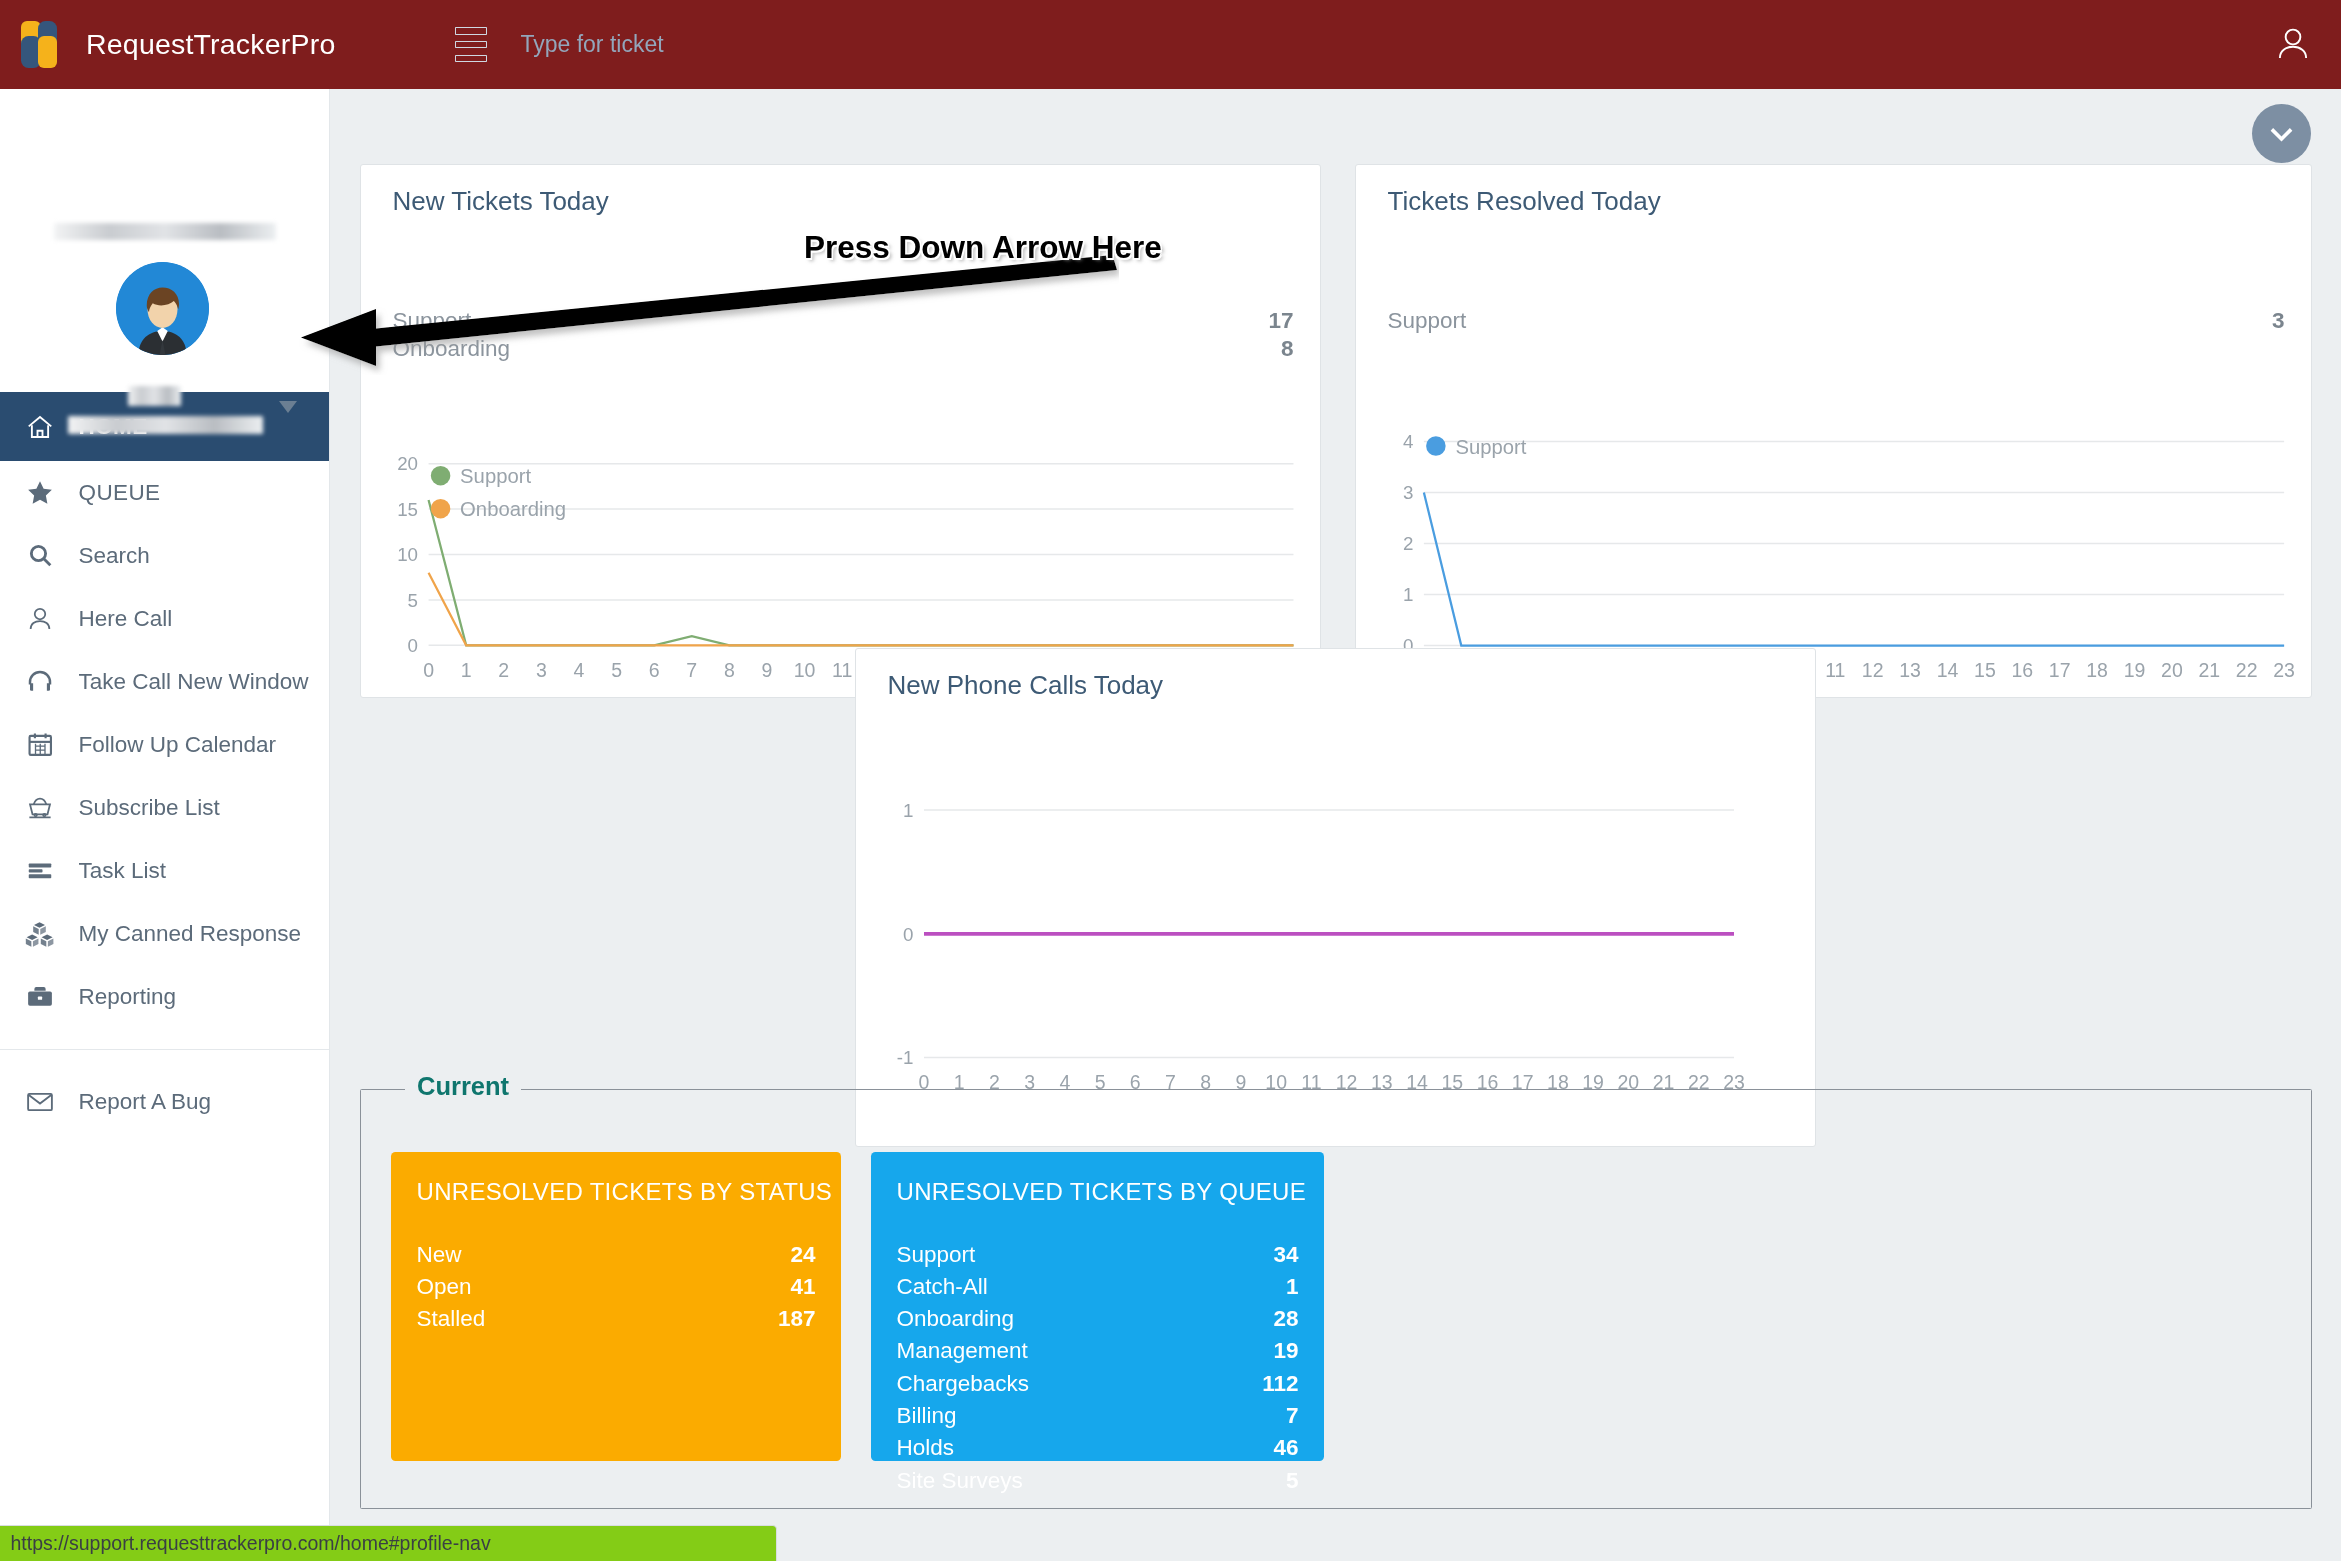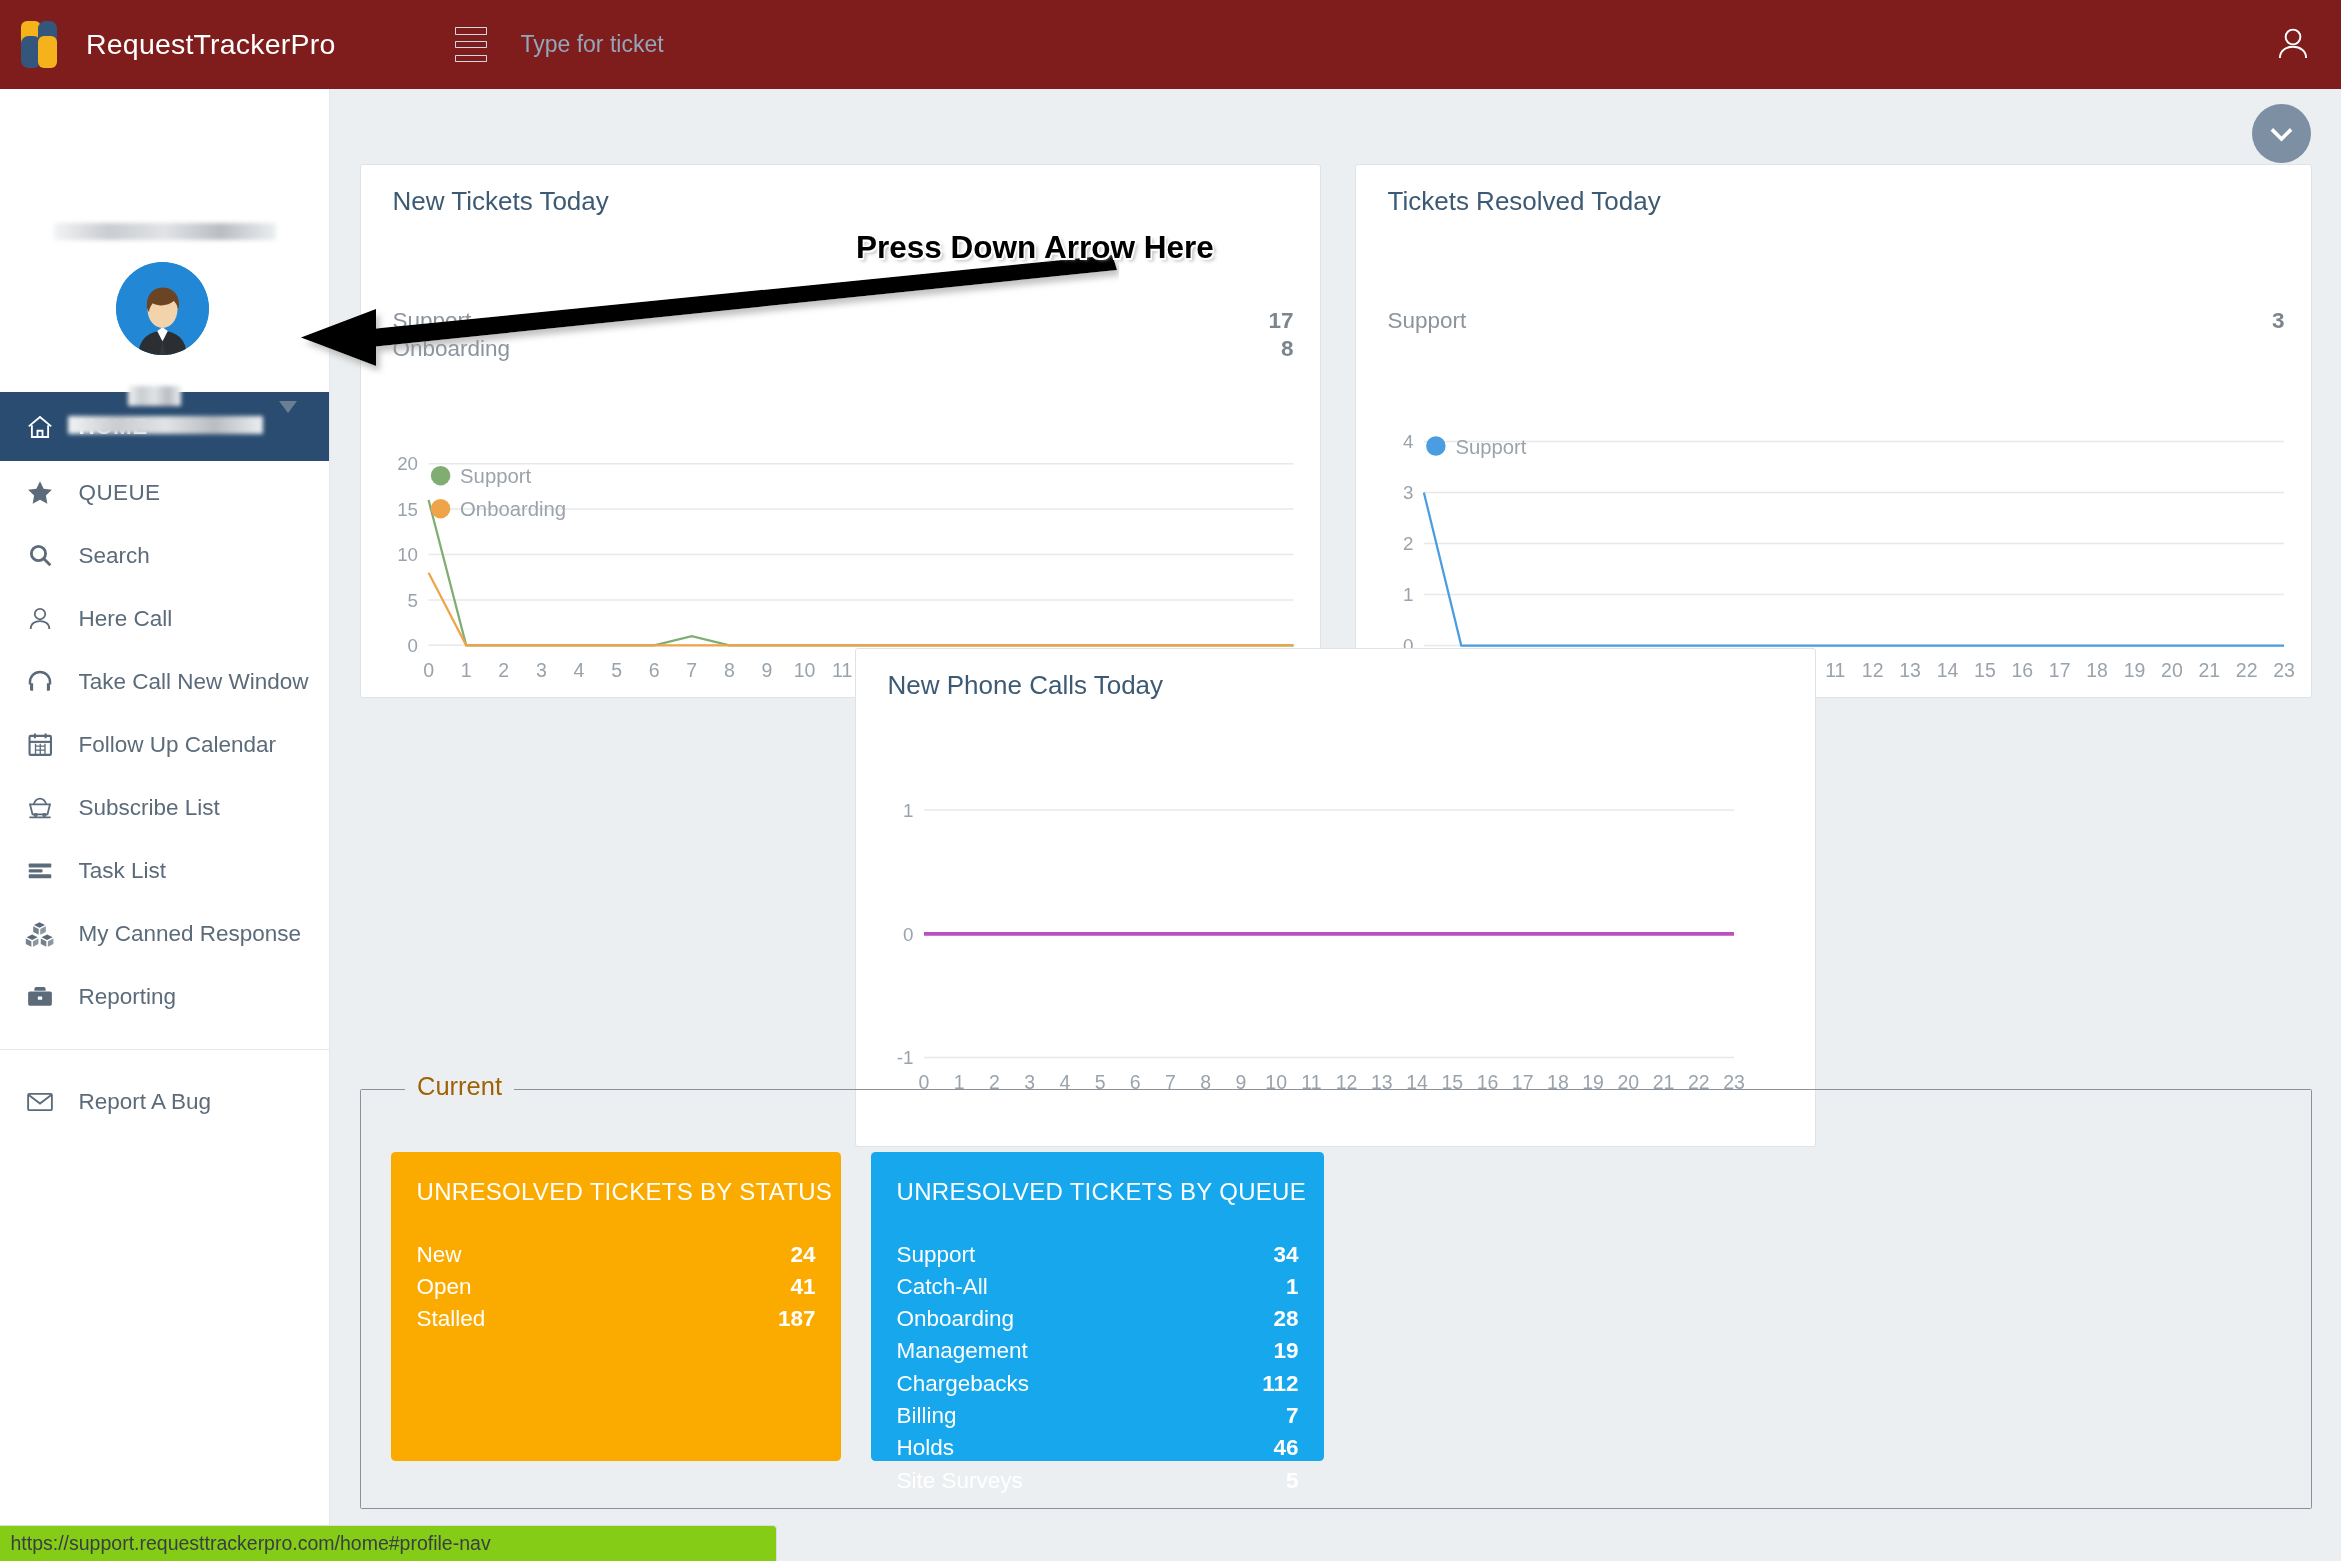--- a/index.html
+++ b/index.html
@@ -179,21 +179,21 @@
   .chart { position: absolute; }
   .chart svg { display: block; }
   .tick { fill: #9aa3ab; font-size: 25px; font-family: "Liberation Sans", sans-serif; }
   .tickx { fill: #9aa3ab; font-size: 26px; font-family: "Liberation Sans", sans-serif; text-anchor: middle; }
   .gridline { stroke: #e6e8ea; stroke-width: 2; }
   .legend-text { fill: #9aa3ab; font-size: 27px; font-family: "Liberation Sans", sans-serif; }
 
   
   .annot-label {
     position: absolute;
-    left: 856px; top: 229px;
+    left: 804px; top: 229px;
     font-size: 31.5px;
     font-weight: bold;
     color: #000000;
     text-shadow: 0 0 4.5px #fff, 1.5px 1.5px 0 #fff, -1.5px -1.5px 0 #fff, 1.5px -1.5px 0 #fff, -1.5px 1.5px 0 #fff, 3px 3px 3.8px rgba(120,120,120,.55);
     z-index: 60;
     white-space: nowrap;
   }
   .annot-arrow {
     position: absolute; left: 278px; top: 225px;
     width: 841px; height: 150px;
@@ -208,23 +208,23 @@
     width: 1952px; height: 420px;
     border: 0.8px solid #8a9199;
     border-radius: 1.5px;
     z-index: 12;
     background: transparent;
   }
   .current-legend {
     position: absolute; left: 44px; top: -18px;
     background: #eceff1;
     padding: 0 12px;
-    color: #a16207;
+    color: #0f766e;
     font-size: 25.5px;
-    font-weight: normal;
+    font-weight: bold;
     z-index: 13;
   }
   .tile {
     position: absolute;
     border-radius: 4.5px;
     padding: 25.5px 25.5px 0 25.5px;
     color: #ffffff;
   }
   .tile-title {
     font-size: 24px;

